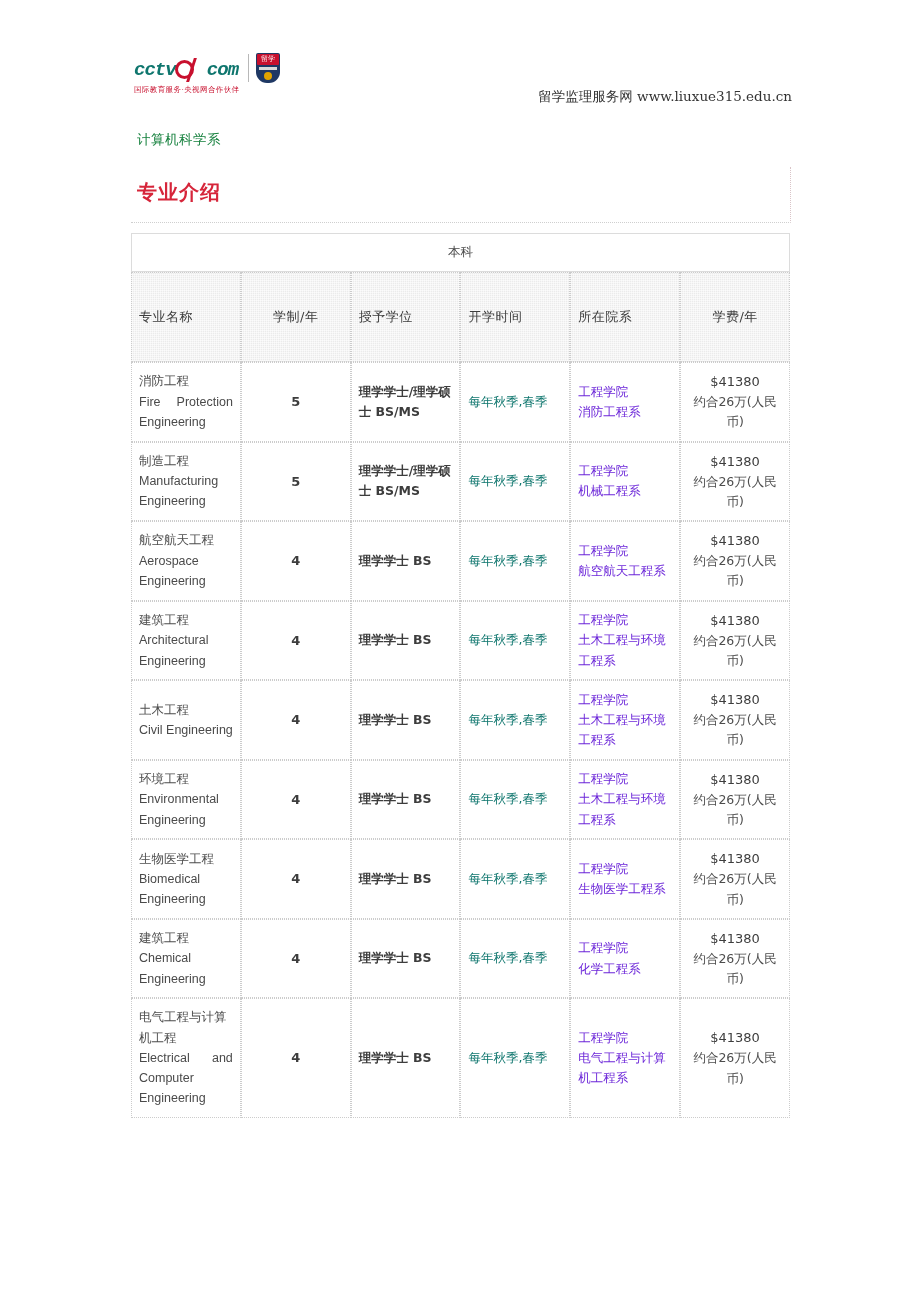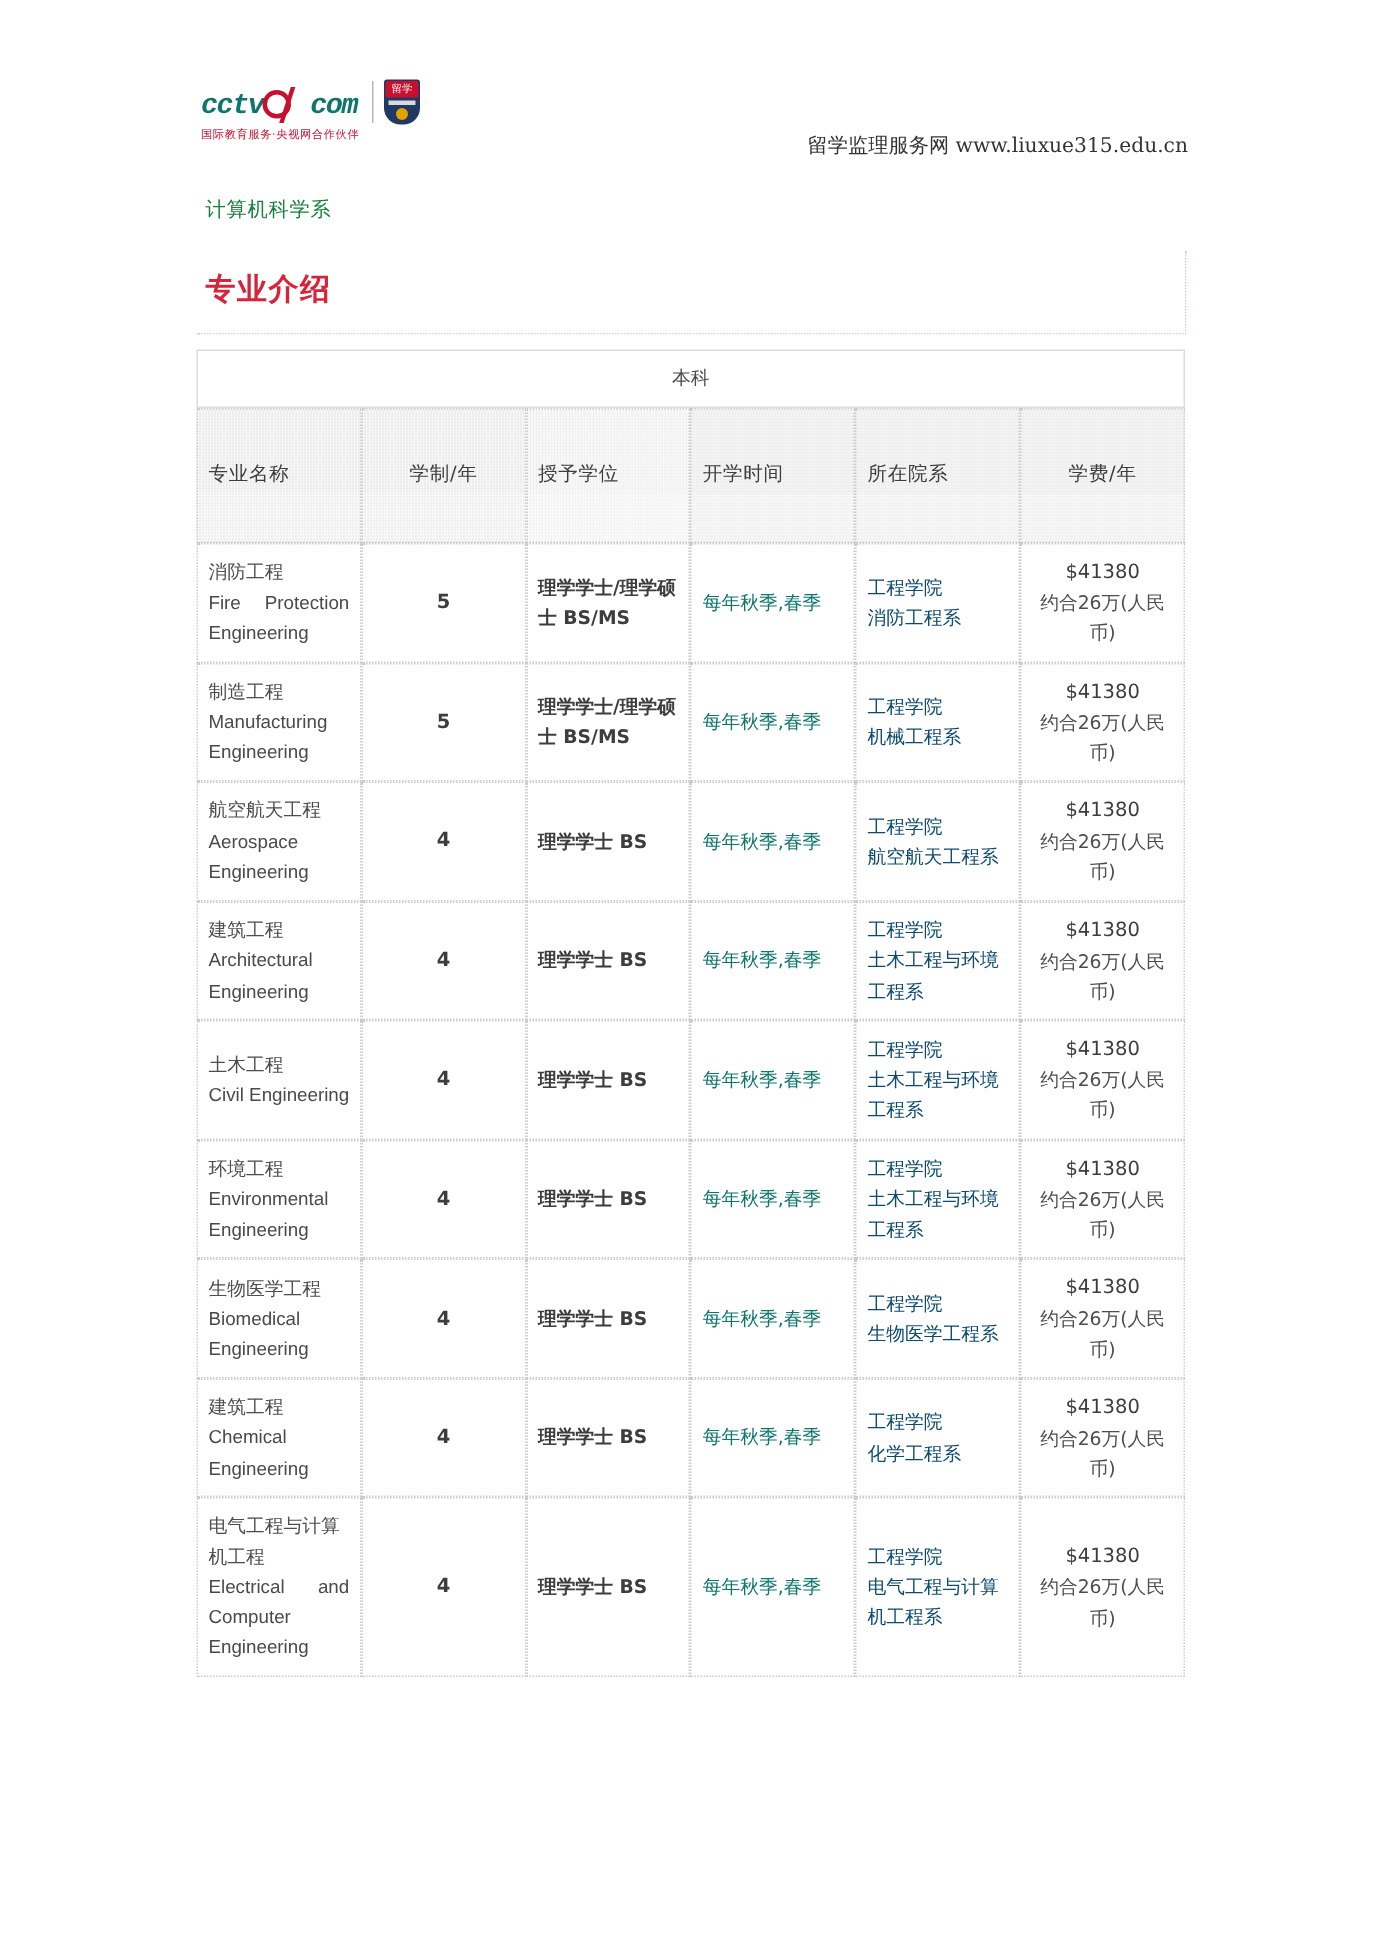--- a/index.html
+++ b/index.html
@@ -278,21 +278,21 @@
   .start-txt {
     font-family: "DejaVu Sans", "Liberation Sans", sans-serif;
     font-size: 12.5px;
     color: #0f766e;
     text-align: right;
   }
   .school-txt {
     display: block;
     font-family: "DejaVu Sans", "Liberation Sans", sans-serif;
     font-size: 12.5px;
-    color: #0c4a6e;
+    color: #6d28d9;
   }
 </style>
 </head>
 <body>
 
 <div class="page">
 
   <div class="doc-header">
 
     <div class="logo-wrap">

